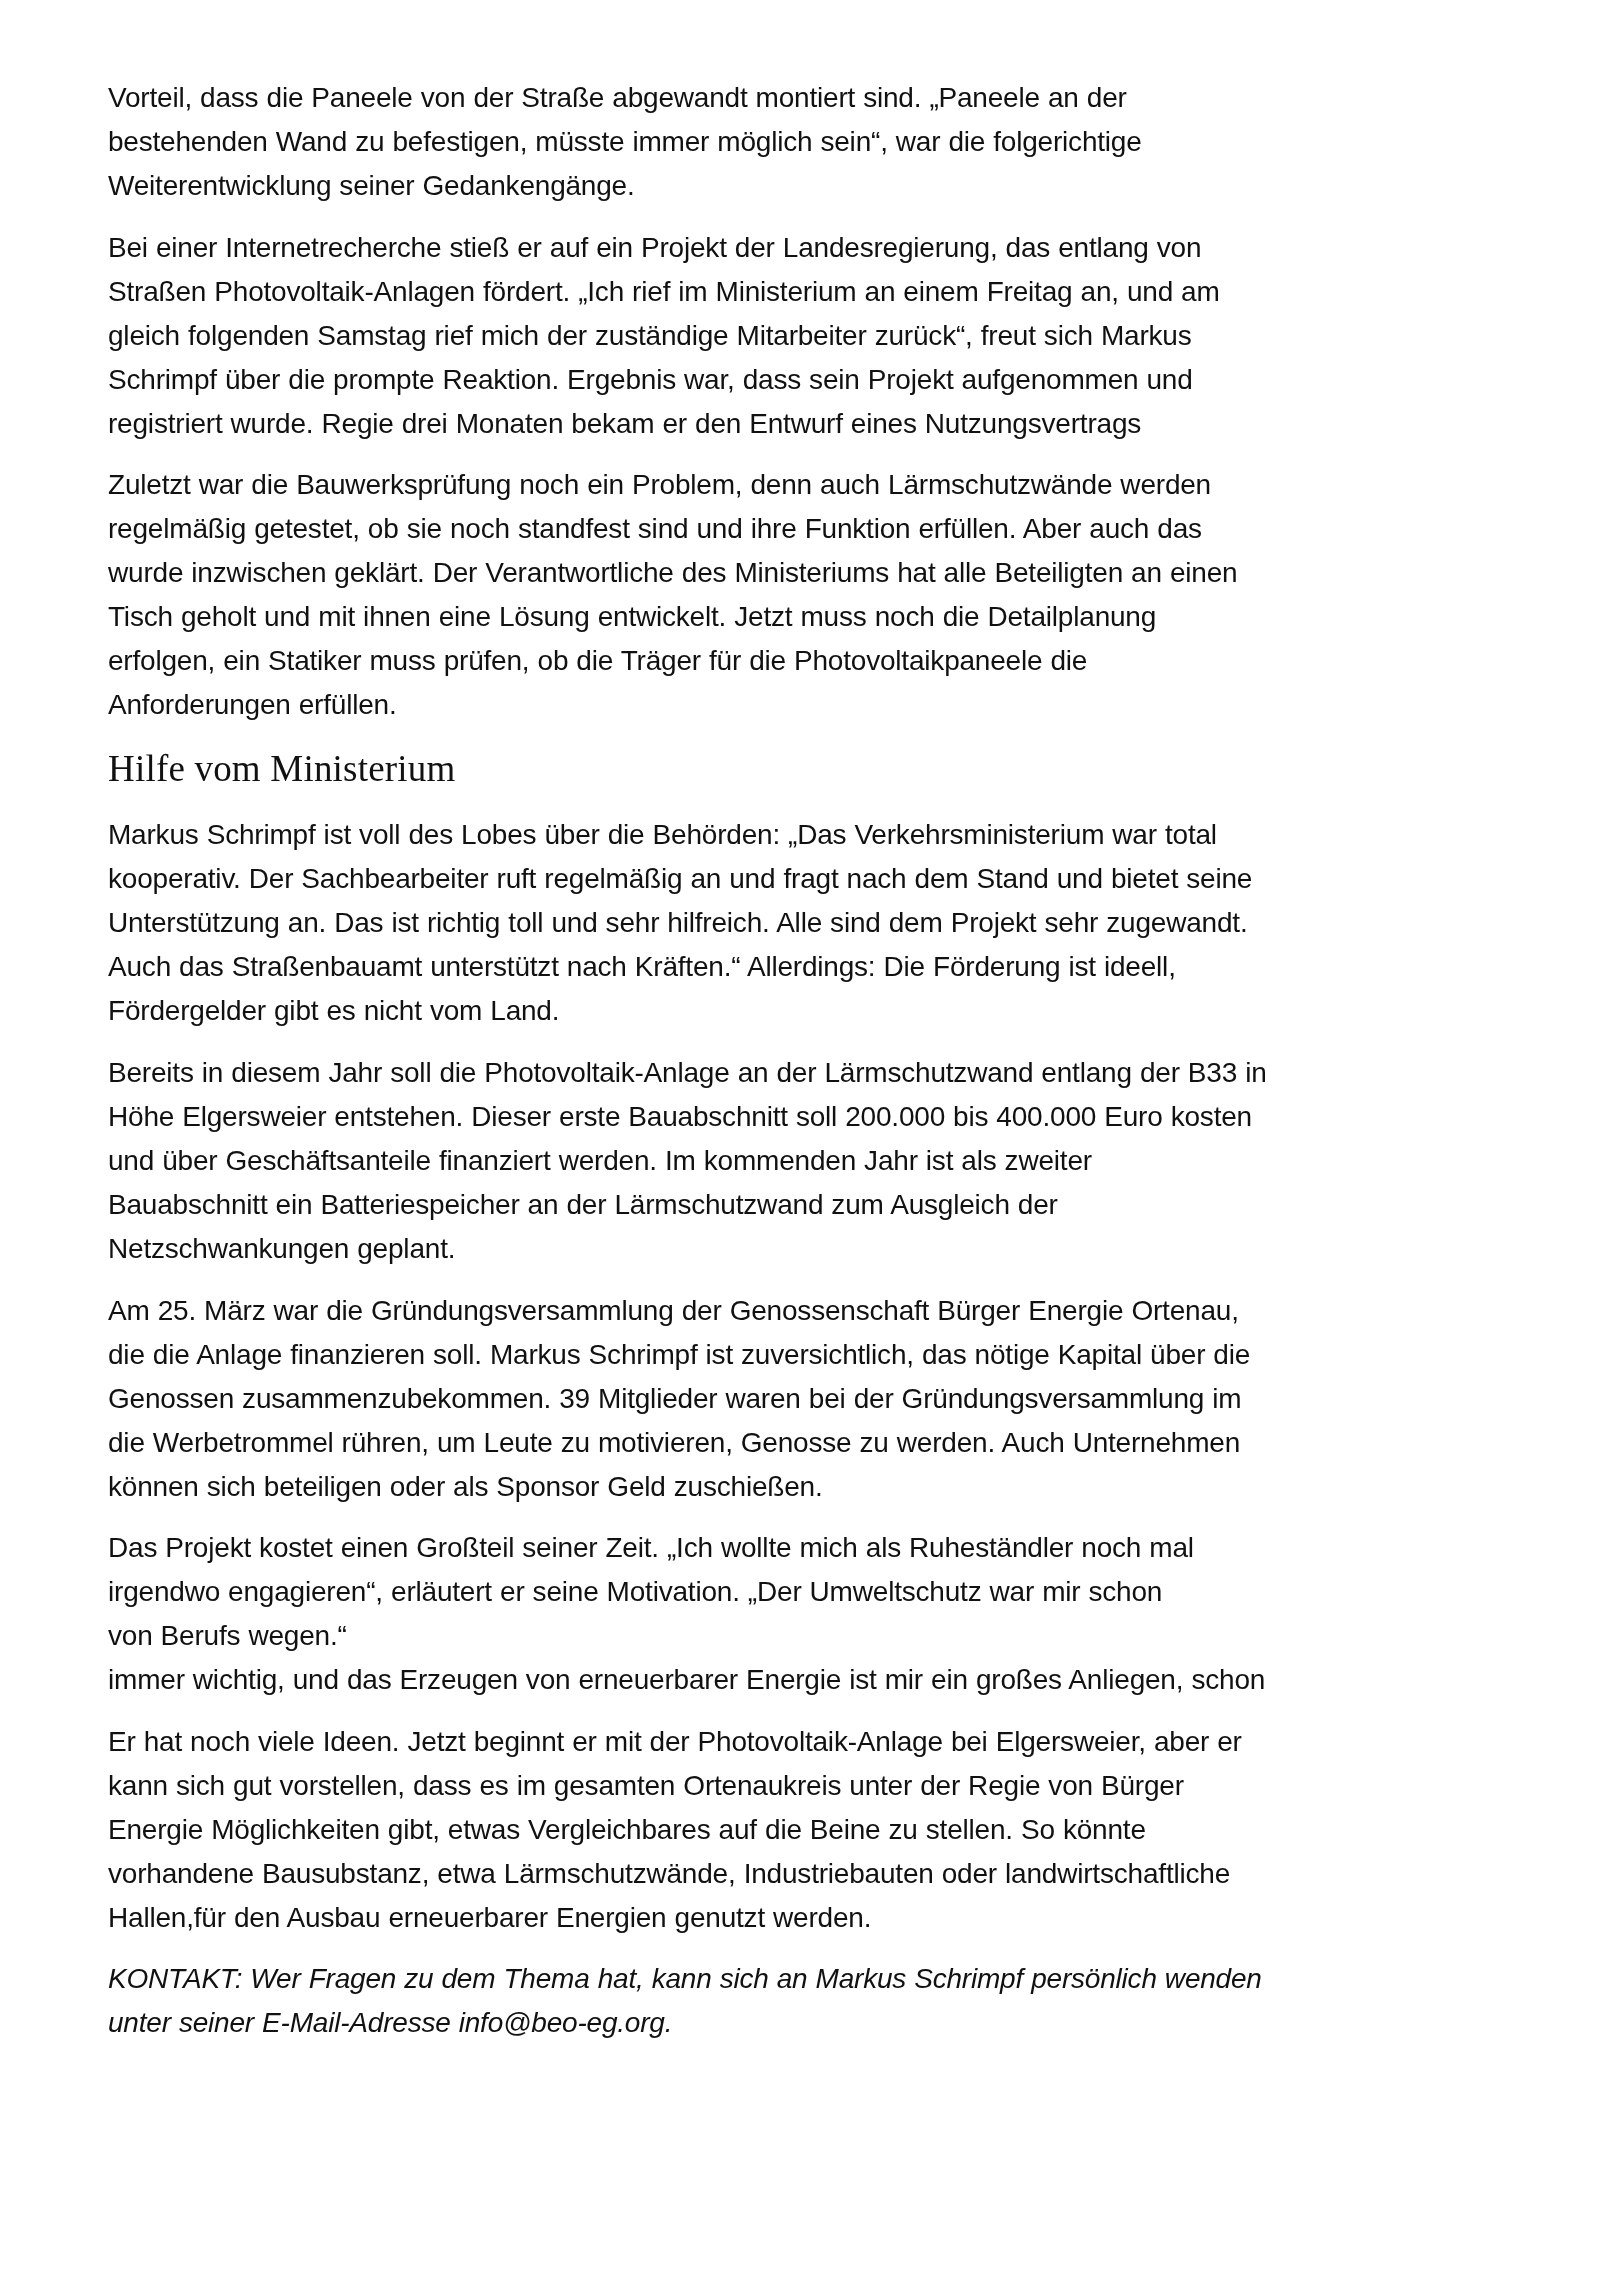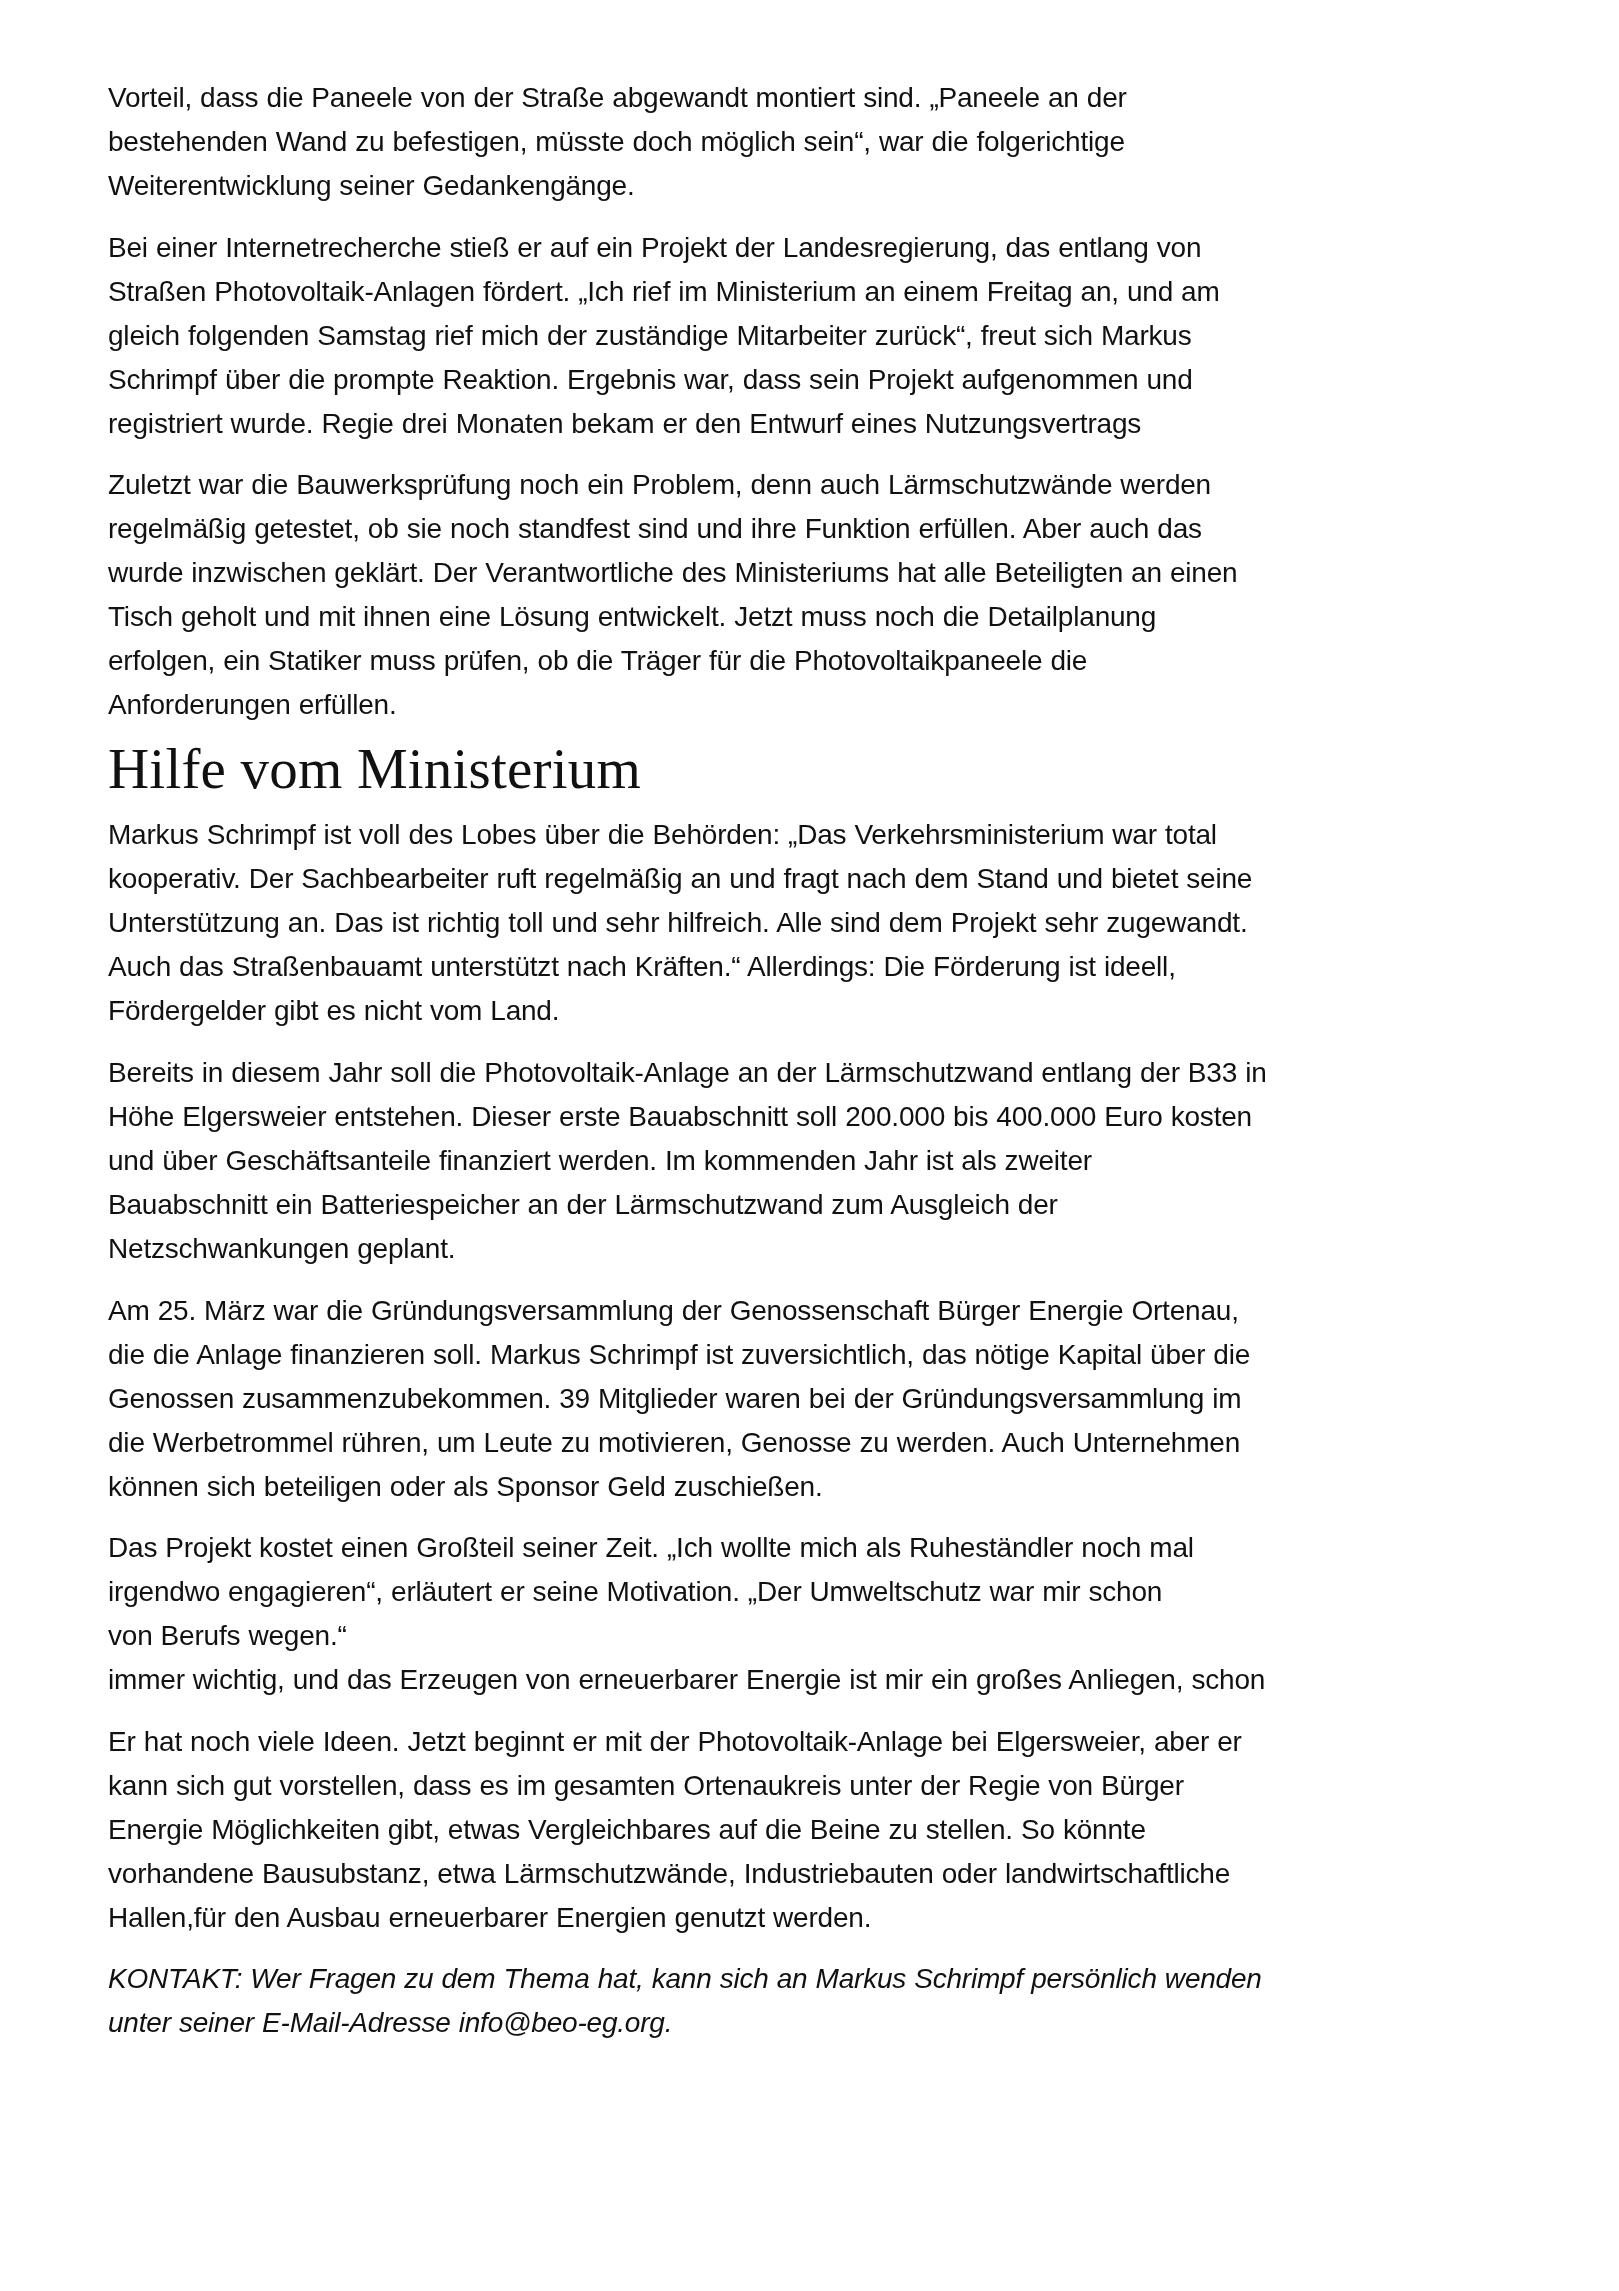--- a/index.html
+++ b/index.html
@@ -26,21 +26,21 @@
       line-height: 44px;
       margin: 0 0 17.6px 0;
       letter-spacing: -0.2px;
       word-spacing: 0.5px;
     }
     .para.first {
       margin-top: 0;
     }
     .heading {
       font-family: "Liberation Serif", serif;
-      font-size: 57px;
+      font-size: 37px;
       line-height: 51px;
       font-weight: normal;
       margin: -2px 0 19.6px 0;
       letter-spacing: 0.2px;
     }
     .para.contact {
       font-style: italic;
       margin-top: 6px;
     }
     .line {
@@ -48,21 +48,21 @@
       white-space: nowrap;
     }
   </style>
 </head>
 <body>
 
 <div class="article">
 
   <p class="para first">
     <span class="line">Vorteil, dass die Paneele von der Straße abgewandt montiert sind. „Paneele an der</span>
-    <span class="line">bestehenden Wand zu befestigen, müsste doch möglich sein“, war die folgerichtige</span>
+    <span class="line">bestehenden Wand zu befestigen, müsste immer möglich sein“, war die folgerichtige</span>
     <span class="line">Weiterentwicklung seiner Gedankengänge.</span>
   </p>
 
   <p class="para">
     <span class="line">Bei einer Internetrecherche stieß er auf ein Projekt der Landesregierung, das entlang von</span>
     <span class="line">Straßen Photovoltaik-Anlagen fördert. „Ich rief im Ministerium an einem Freitag an, und am</span>
     <span class="line">gleich folgenden Samstag rief mich der zuständige Mitarbeiter zurück“, freut sich Markus</span>
     <span class="line">Schrimpf über die prompte Reaktion. Ergebnis war, dass sein Projekt aufgenommen und</span>
     <span class="line">registriert wurde. Regie drei Monaten bekam er den Entwurf eines Nutzungsvertrags</span>
   </p>

